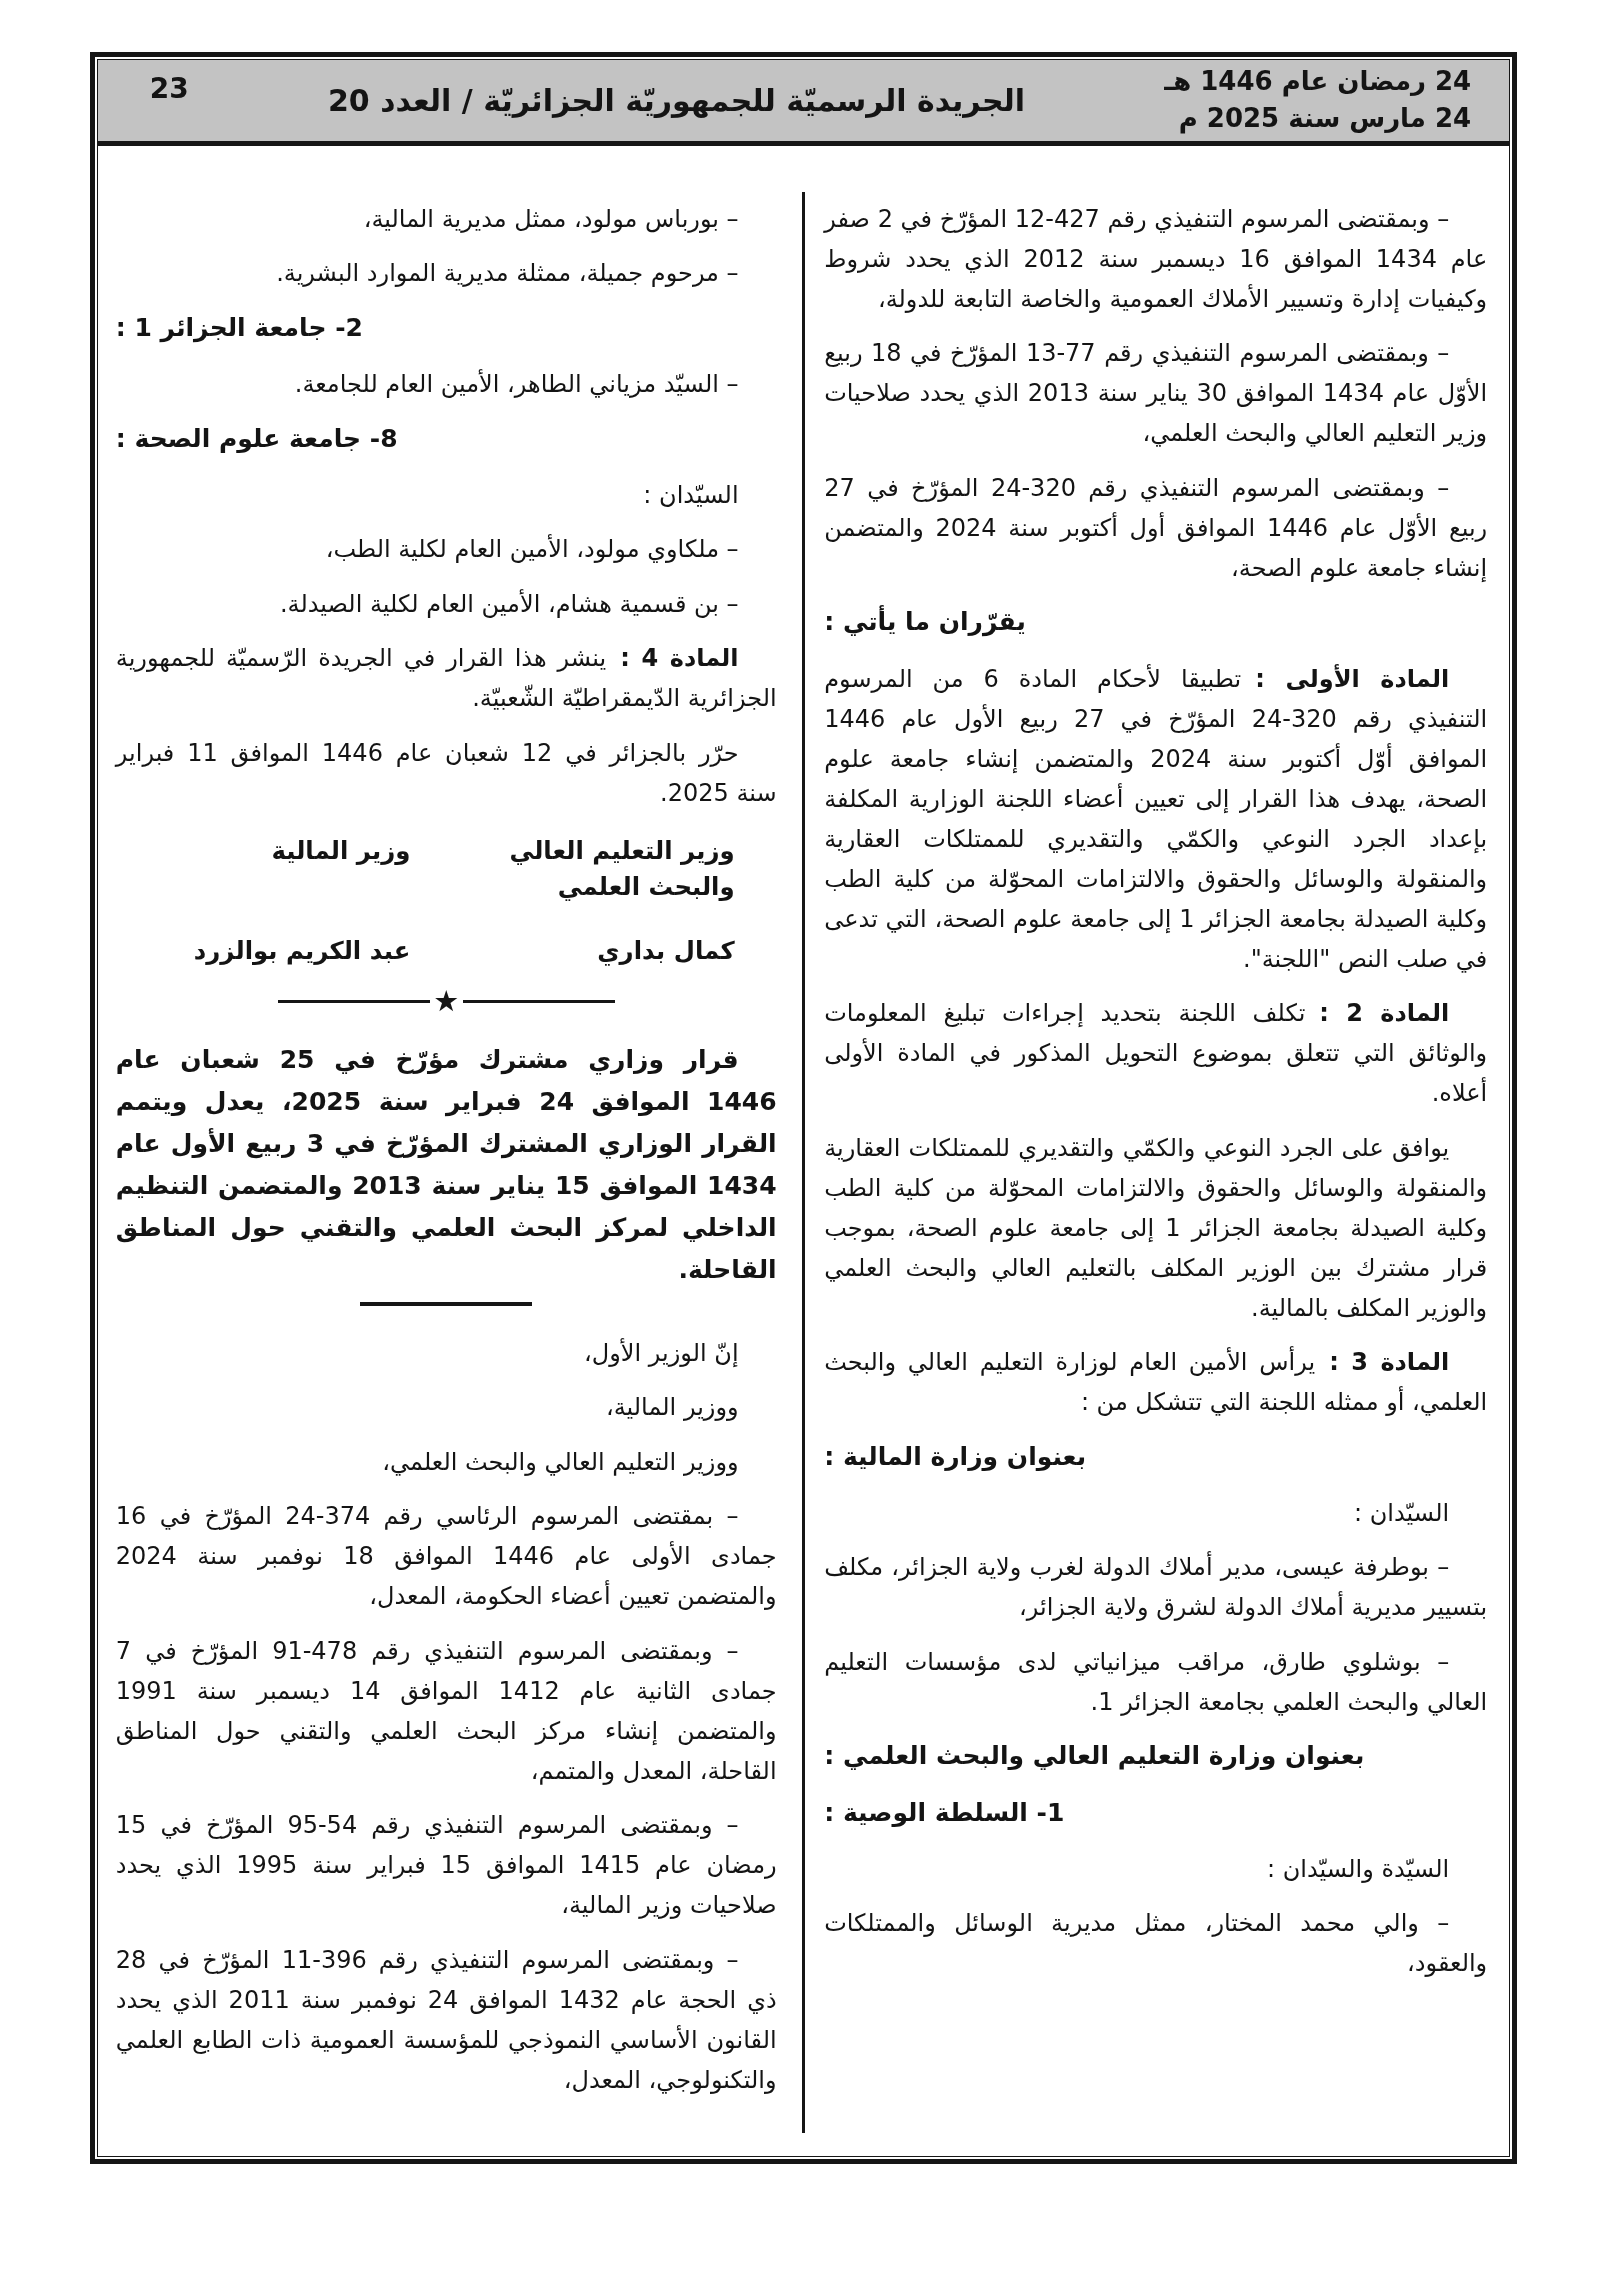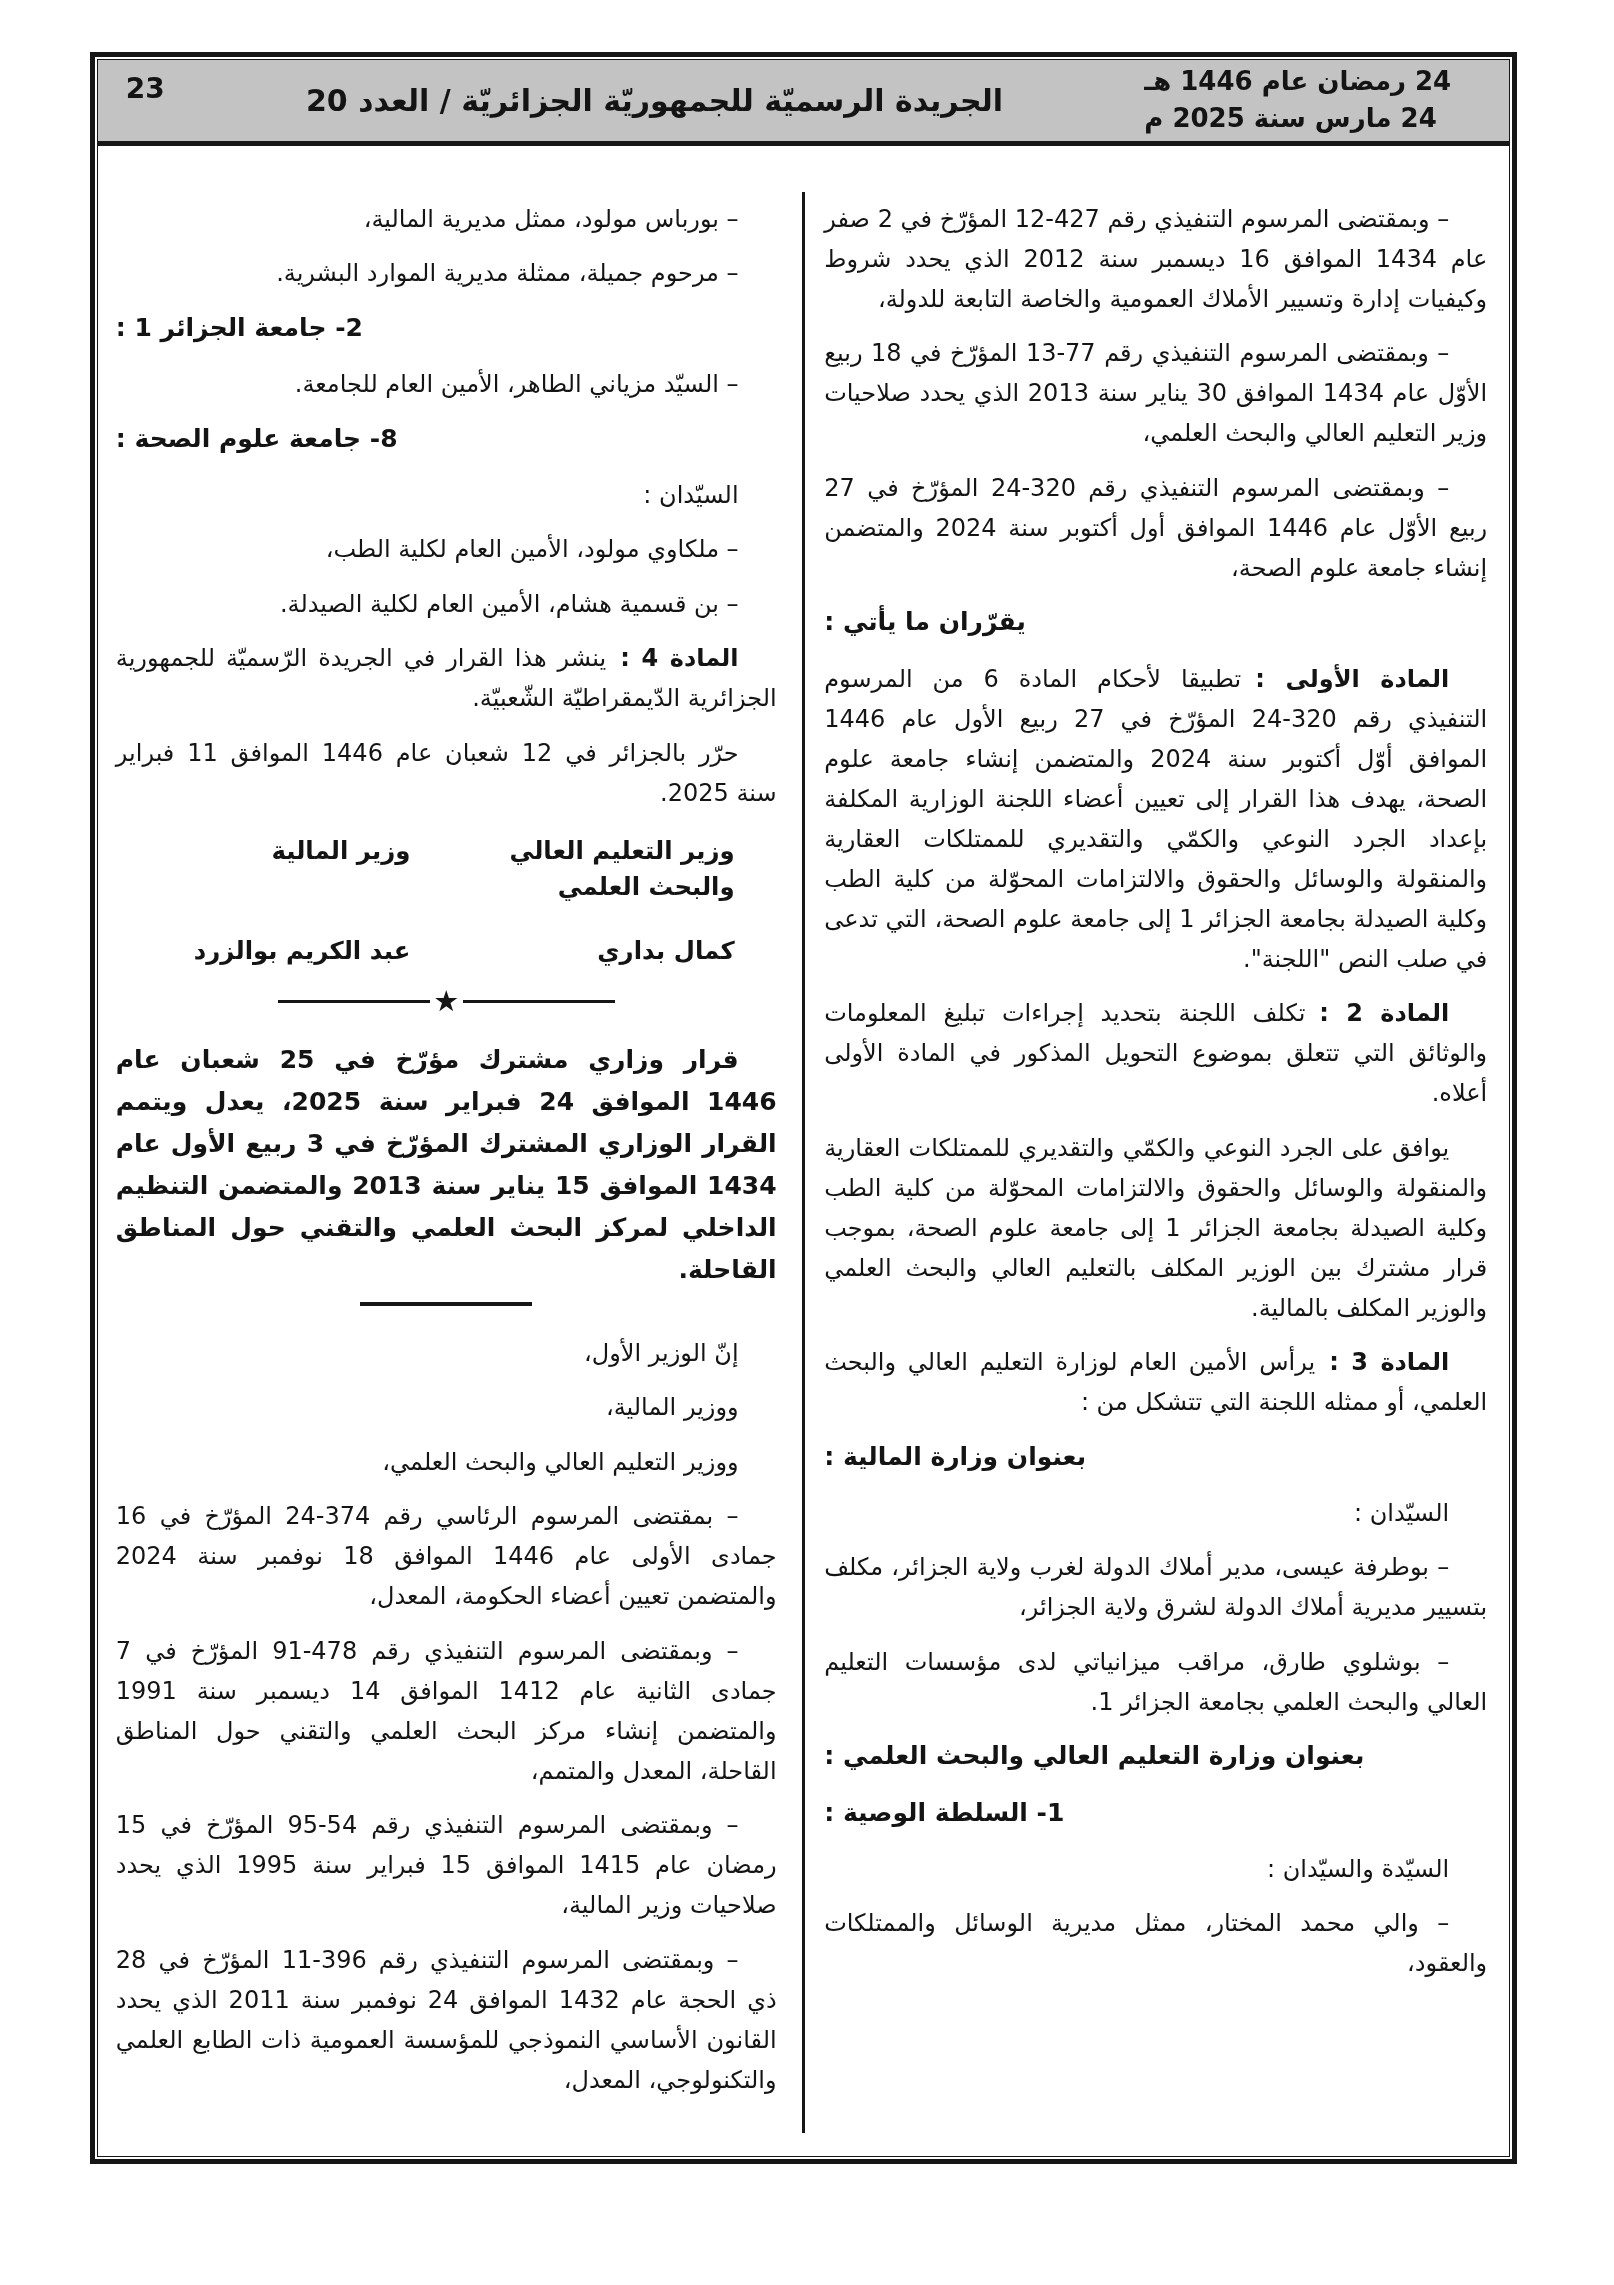--- a/index.html
+++ b/index.html
@@ -13,23 +13,23 @@
   }
   .frame-inner{
     position:absolute;inset:1.8px;border:1.8px solid #161616;overflow:hidden;
   }
   
   .masthead{
     position:absolute;top:0;left:0;right:0;height:81px;
     background:#c3c3c3;border-bottom:5.4px solid #161616;
     display:flex;align-items:center;direction:rtl;
   }
-  .mast-dates{padding-right:58px;text-align:left;font-weight:bold;font-size:26px;line-height:37px;white-space:nowrap;}
+  .mast-dates{padding-right:38px;text-align:right;font-weight:bold;font-size:26px;line-height:37px;white-space:nowrap;}
   .mast-title{flex:1;text-align:center;font-weight:bold;font-size:30px;}
-  .mast-page{padding-left:28px;font-weight:bold;font-size:28px;align-self:flex-start;padding-top:12.7px;}
+  .mast-page{padding-left:52px;font-weight:bold;font-size:28px;align-self:flex-start;padding-top:12.7px;}
   
   .cols{
     position:absolute;top:87px;bottom:0;left:0;right:0;
     display:flex;direction:rtl;overflow:hidden;
   }
   .divider{width:3.6px;background:#161616;margin-top:45px;margin-bottom:23.5px;}
   .col{box-sizing:border-box;}
   .col-r{width:704px;padding:52px 22px 0 19px;}
   .col-l{flex:1;padding:52px 25px 0 18px;}
   

